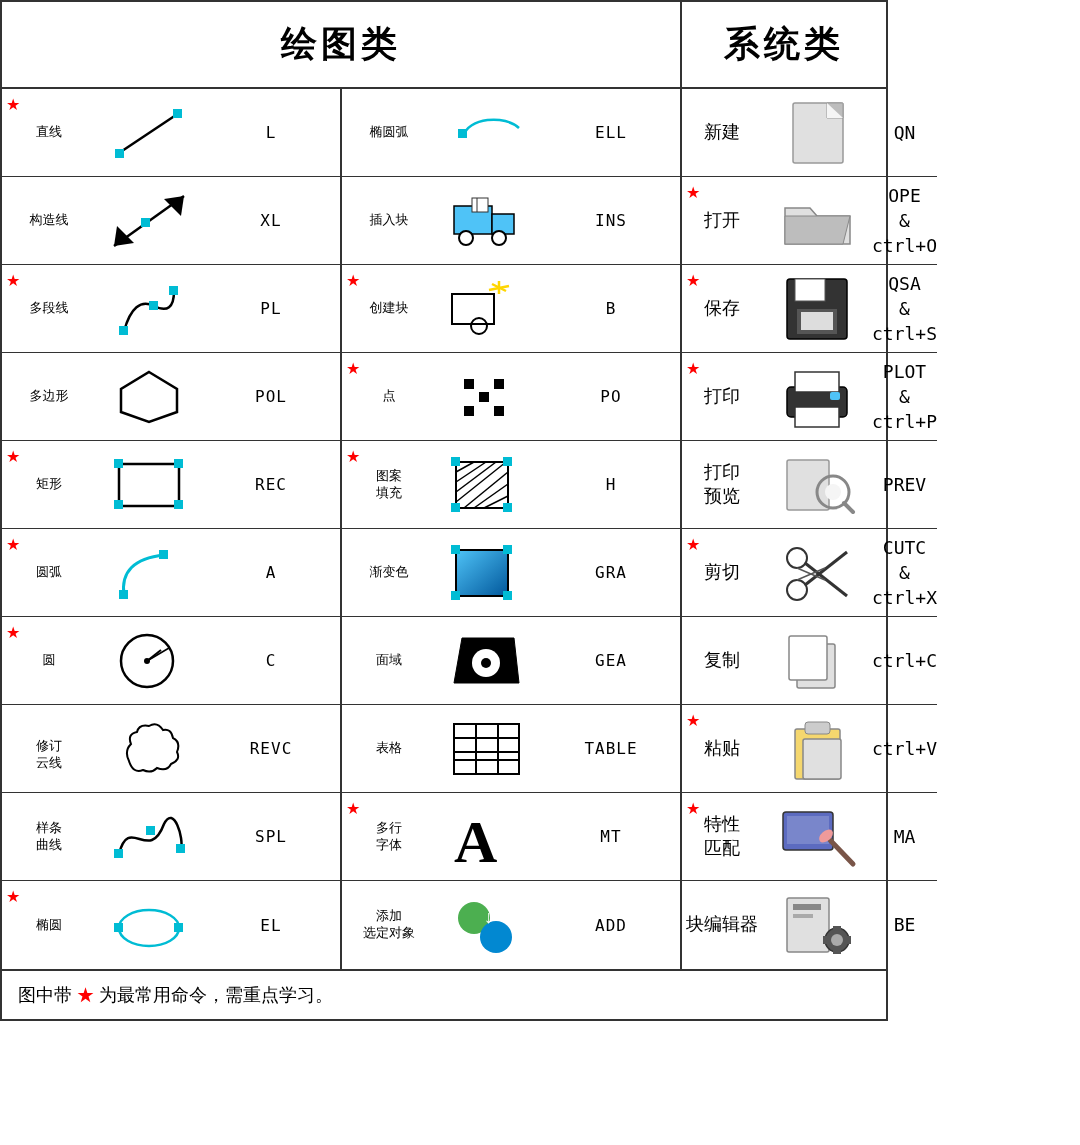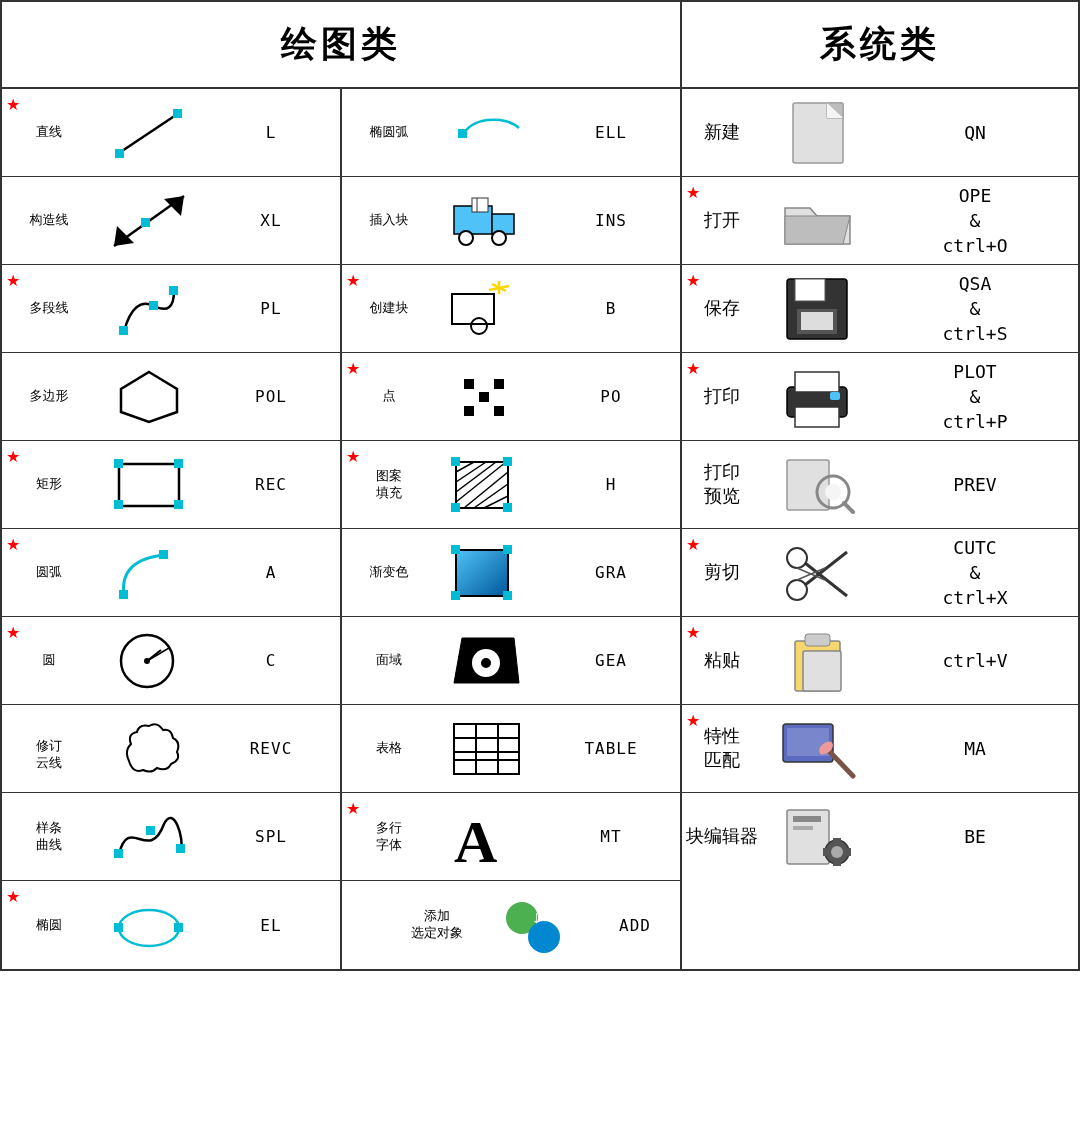--- a/index.html
+++ b/index.html
@@ -3,21 +3,21 @@
   <meta charset="utf-8">
   <style>
     * { box-sizing: border-box; margin: 0; padding: 0; }
     body {
       font-family: "SimSun", "宋体", serif;
       background: #fff;
       width: 1080px;
       min-height: 1145px;
     }
     .main-container {
-      width: 1080px;
+      width: 888px;
       border: 2px solid #333;
       background: #fff;
     }
     .header-row {
       display: flex;
       border-bottom: 2px solid #333;
     }
     .header-left {
       flex: 0 0 680px;
       text-align: center;
@@ -418,21 +418,21 @@
           <div class="cell-name" style="white-space:pre-line;">多行
 字体</div>
           <div class="cell-icon">
             <svg width="90" height="65">
               <text x="10" y="58" font-family="serif" font-size="60" font-weight="bold" fill="#000">A</text>
             </svg>
           </div>
           <div class="cell-shortcut">MT</div>
         </div>
 
-        <div class="cell" style="border-bottom: none; margin-left: 48px;">
+        <div class="cell" style="border-bottom: none;">
           <div class="cell-name" style="white-space:pre-line;">添加
 选定对象</div>
           <div class="cell-icon">
             <svg width="90" height="65">
               <circle cx="30" cy="25" r="16" fill="#4caf50"></circle>
               <circle cx="52" cy="44" r="16" fill="#0288d1"></circle>
               <text x="40" y="30" font-size="18" fill="#fff" font-weight="bold">↓</text>
             </svg>
           </div>
           <div class="cell-shortcut">ADD</div>
@@ -533,20 +533,31 @@
 
             <line x1="22" y1="30" x2="50" y2="42" stroke="#555" stroke-width="1.5"></line>
             <line x1="22" y1="42" x2="50" y2="30" stroke="#555" stroke-width="1.5"></line>
           </svg>
         </div>
         <div class="sys-shortcut" style="white-space:pre-line;">CUTC
 &amp;
 ctrl+X</div>
       </div>
 
+      <div class="sys-row">
+        <div class="sys-name">复制</div>
+        <div class="sys-icon">
+          <svg width="85" height="70">
+
+            <rect x="22" y="18" width="38" height="44" rx="2" fill="#e0e0e0" stroke="#888" stroke-width="1.5"></rect>
+            <rect x="14" y="10" width="38" height="44" rx="2" fill="#fff" stroke="#888" stroke-width="1.5"></rect>
+          </svg>
+        </div>
+        <div class="sys-shortcut">ctrl+C</div>
+      </div>
 
       <div class="sys-row" style="position:relative;">
         <span class="star">★</span>
         <div class="sys-name">粘贴</div>
         <div class="sys-icon">
           <svg width="85" height="70">
 
             <rect x="20" y="15" width="45" height="50" rx="2" fill="#f5d76e" stroke="#888" stroke-width="1.5"></rect>
             <rect x="30" y="8" width="25" height="12" rx="3" fill="#ccc" stroke="#888" stroke-width="1"></rect>
             <rect x="28" y="25" width="38" height="40" rx="2" fill="#e0e0e0" stroke="#888" stroke-width="1.5"></rect>
@@ -588,14 +599,19 @@
             <rect x="48" y="46" width="5" height="8" fill="#555"></rect>
             <rect x="71" y="46" width="5" height="8" fill="#555"></rect>
           </svg>
         </div>
         <div class="sys-shortcut">BE</div>
       </div>
 
     </div>
   </div>
 
+  <div class="footer">
+    <span>图中带 </span>
+    <span style="color:red;font-size:18px;">★</span>
+    <span> 为最常用命令，需重点学习。</span>
+  </div>
 
 </div>
 
 </body></html>

